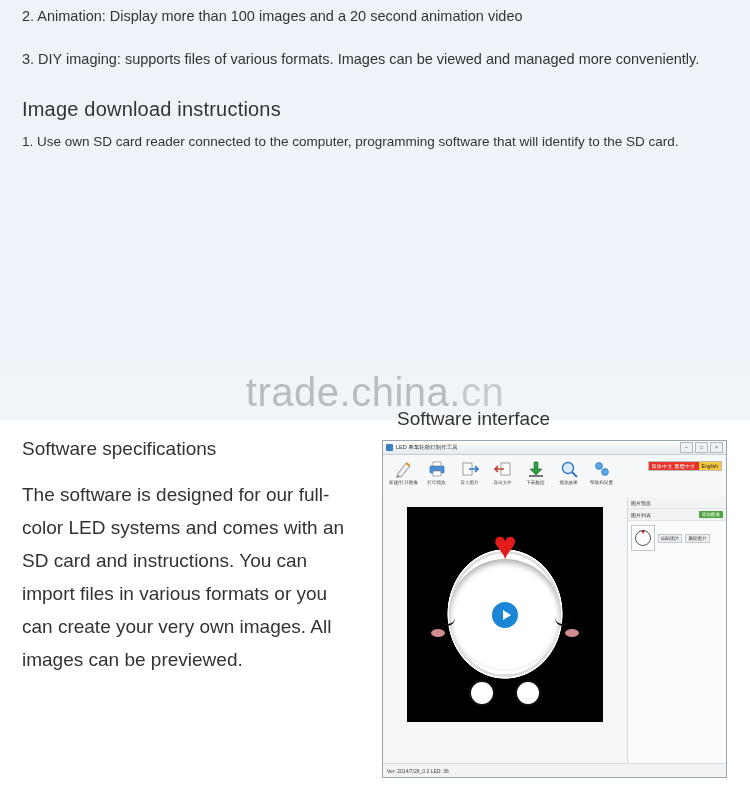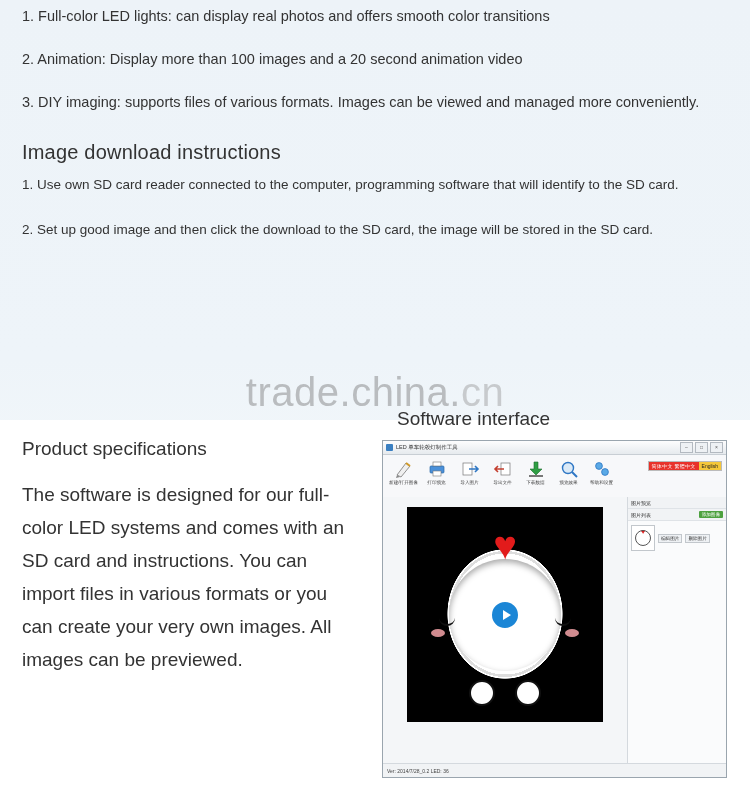--- a/index.html
+++ b/index.html
@@ -352,39 +352,37 @@
     align-items: center;
     padding: 0 4px;
   }
 </style>
 </head>
 <body>
 
 <div class="page">
 
   <div class="top-section">
-    <p class="bullet">1. Full-color LED lights: can display real photos and offers smooth color transitions</p>
     <p class="bullet">2. Animation: Display more than 100 images and a 20 second animation video</p>
     <p class="bullet tight">3. DIY imaging: supports files of various formats. Images can be viewed and managed more conveniently.</p>
 
     <h2 class="section-title">Image download instructions</h2>
     <div class="dl-list">
       <p class="bullet">1. Use own SD card reader connected to the computer, programming software that will identify to the SD card.</p>
-      <p class="bullet">2. Set up good image and then click the download to the SD card, the image will be stored in the SD card.</p>
     </div>
   </div>
 
   <div class="watermark">
     <span>trade.china.</span><span class="cn">cn</span>
   </div>
 
   <div class="bottom">
 
     <div class="spec-col">
-      <h2>Product specifications</h2>
+      <h2>Software specifications</h2>
       <p>The software is designed for our full-color LED systems and comes with an SD card and instructions. You can import files in various formats or you can create your very own images. All images can be previewed.</p>
     </div>
 
     <div class="iface-col">
       <h2>Software interface</h2>
 
       <div class="win">
 
         <div class="win-title">
           <span class="tl-icon"></span>

